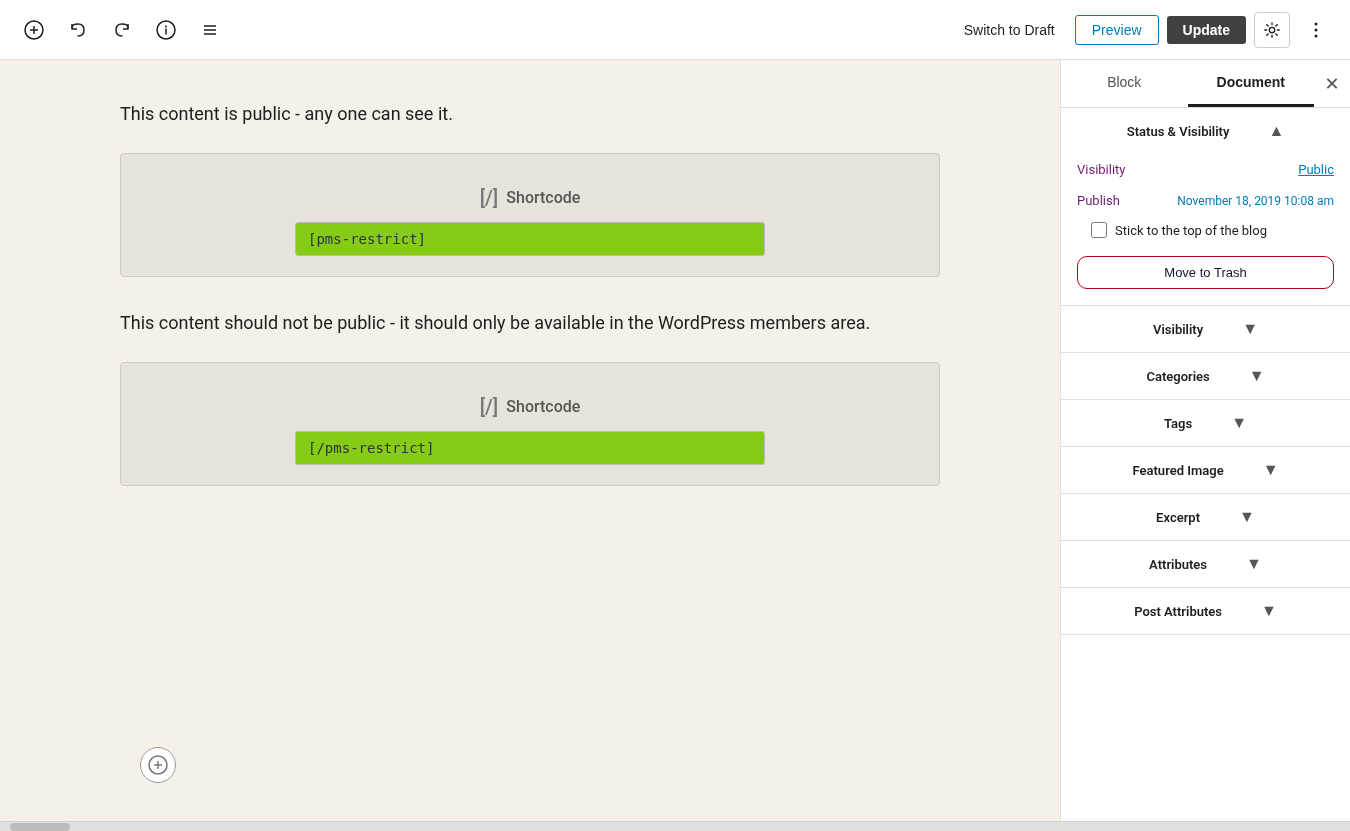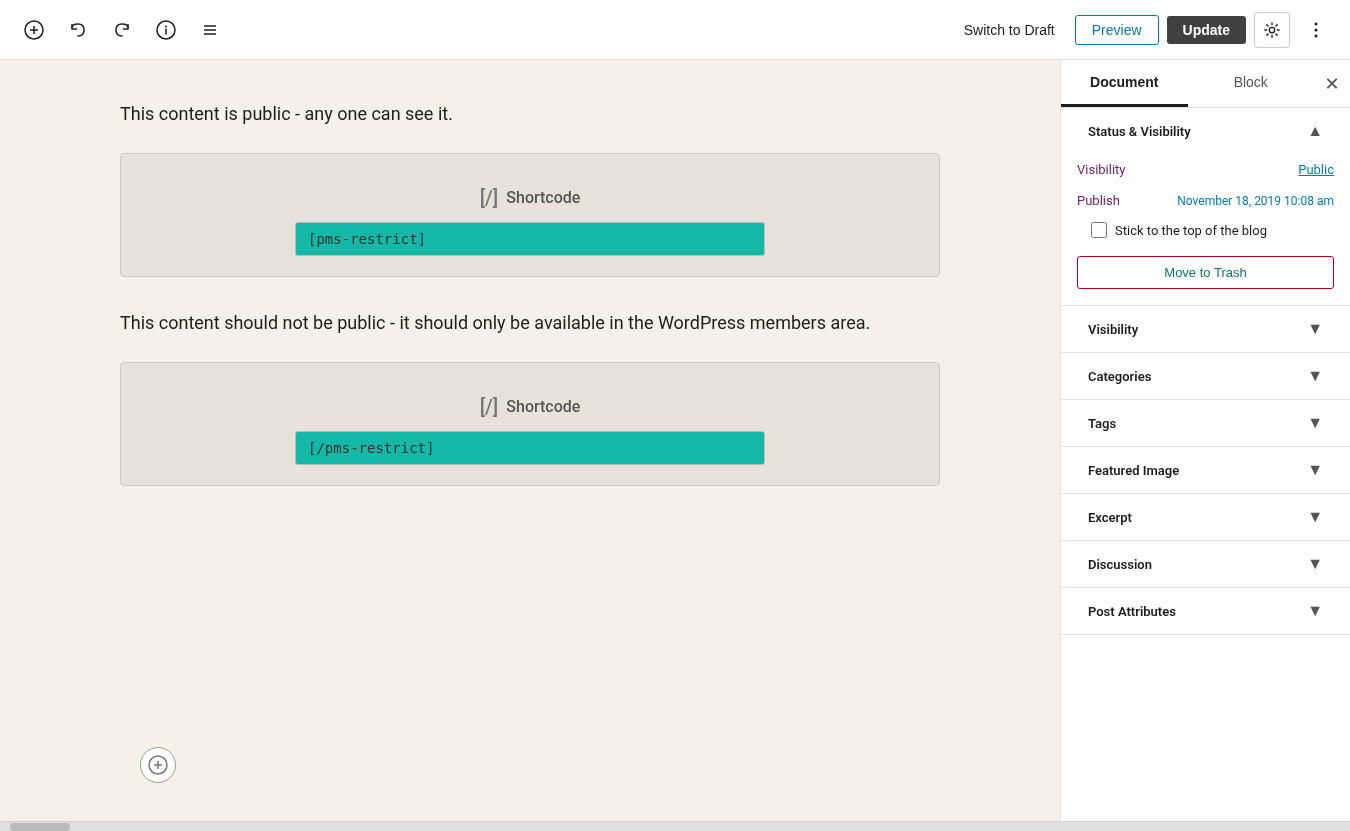--- a/index.html
+++ b/index.html
@@ -63,21 +63,21 @@
       display: flex; flex-direction: column; align-items: center; gap: 12px;
     }
     .shortcode-label {
       display: flex; align-items: center; gap: 8px;
       font-size: 16px; color: #555; font-weight: 500;
     }
     .shortcode-label .bracket-icon { font-size: 20px; color: #777; }
     .shortcode-input {
       width: 100%; max-width: 470px; border: 1px solid #bbb;
       border-radius: 3px; padding: 8px 12px; font-size: 14px;
-      font-family: monospace; background: #14b8a6; color: #333;
+      font-family: monospace; background: #84cc16; color: #333;
     }
 
     .add-block-btn {
       position: fixed; bottom: 48px; left: 140px;
       width: 36px; height: 36px; border: 1px solid #999;
       background: #fff; border-radius: 50%; cursor: pointer;
       display: flex; align-items: center; justify-content: center;
       font-size: 20px; color: #555; z-index: 5;
     }
 
@@ -100,44 +100,44 @@
       cursor: pointer; font-size: 18px; color: #555; flex-shrink: 0;
       display: flex; align-items: center; justify-content: center;
     }
     .sidebar-body { flex: 1; overflow-y: auto; }
 
     
     .panel-section {
       border-bottom: 1px solid #e0e0e0;
     }
     .panel-header {
-      display: flex; align-items: center; justify-content: space-between;
-      padding: 14px 27px; cursor: pointer; gap: 39px;
+      display: flex; align-items: center; justify-content: center;
+      padding: 14px 20px; cursor: pointer; gap: 39px;
     }
     .panel-header-title { font-size: 13px; font-weight: 600; color: #1e1e1e; }
     .panel-toggle { font-size: 16px; color: #555; border: none; background: transparent; cursor: pointer; }
     .panel-body { padding: 0 16px 16px; }
 
     .panel-row {
       display: flex; align-items: center; justify-content: space-between;
       padding: 8px 0; font-size: 13px;
     }
     .panel-row-label { color: #701a75; text-align: right; }
     .panel-row-value { color: #007cba; text-decoration: underline; cursor: pointer; }
     .panel-row-value-plain { color: #007cba; font-size: 12px; cursor: pointer; }
 
     .checkbox-row {
       display: flex; align-items: center; gap: 8px; padding: 6px 14px; font-size: 13px; color: #1e1e1e;
     }
     .checkbox-row input[type=checkbox] { width: 16px; height: 16px; cursor: pointer; }
 
     .btn-trash {
       width: 100%; margin-top: 12px;
-      background: #fff; border: 1px solid #b00020; color: #0f766e;
-      padding: 8px; border-radius: 3px; cursor: pointer; font-size: 13px; font-weight: 500;
+      background: #fff; border: 1px solid #b00020; color: #0f172a;
+      padding: 8px; border-radius: 10px; cursor: pointer; font-size: 13px; font-weight: 500;
     }
 
     
     .bottom-scroll {
       height: 10px; background: #e0e0e0; border-top: 1px solid #d0d0d0;
       display: flex; align-items: center;
     }
     .bottom-scroll-thumb {
       height: 8px; margin: 1px 0; background: #bbb;
       border-radius: 4px; width: 60px; margin-left: 10px;
@@ -233,22 +233,22 @@
       <svg width="20" height="20" viewBox="0 0 20 20" fill="none">
           <circle cx="10" cy="10" r="9" stroke="#777" stroke-width="1.5"></circle>
           <line x1="10" y1="6" x2="10" y2="14" stroke="#777" stroke-width="1.5"></line>
           <line x1="6" y1="10" x2="14" y2="10" stroke="#777" stroke-width="1.5"></line>
         </svg>
     </button>
   </div>
 
   <div class="sidebar">
     <div class="sidebar-tabs">
+      <button class="sidebar-tab">Block</button>
       <button class="sidebar-tab active">Document</button>
-      <button class="sidebar-tab">Block</button>
       <button class="sidebar-close">✕</button>
     </div>
 
     <div class="sidebar-body">
 
       <div class="panel-section">
         <div class="panel-header">
           <span class="panel-header-title">Status &amp; Visibility</span>
           <button class="panel-toggle">▲</button>
         </div>
@@ -299,21 +299,21 @@
 
       <div class="panel-section panel-collapsed">
         <div class="panel-header">
           <span class="panel-header-title">Excerpt</span>
           <button class="panel-toggle">▼</button>
         </div>
       </div>
 
       <div class="panel-section panel-collapsed">
         <div class="panel-header">
-          <span class="panel-header-title">Discussion</span>
+          <span class="panel-header-title">Attributes</span>
           <button class="panel-toggle">▼</button>
         </div>
       </div>
 
       <div class="panel-section panel-collapsed">
         <div class="panel-header">
           <span class="panel-header-title">Post Attributes</span>
           <button class="panel-toggle">▼</button>
         </div>
       </div>

